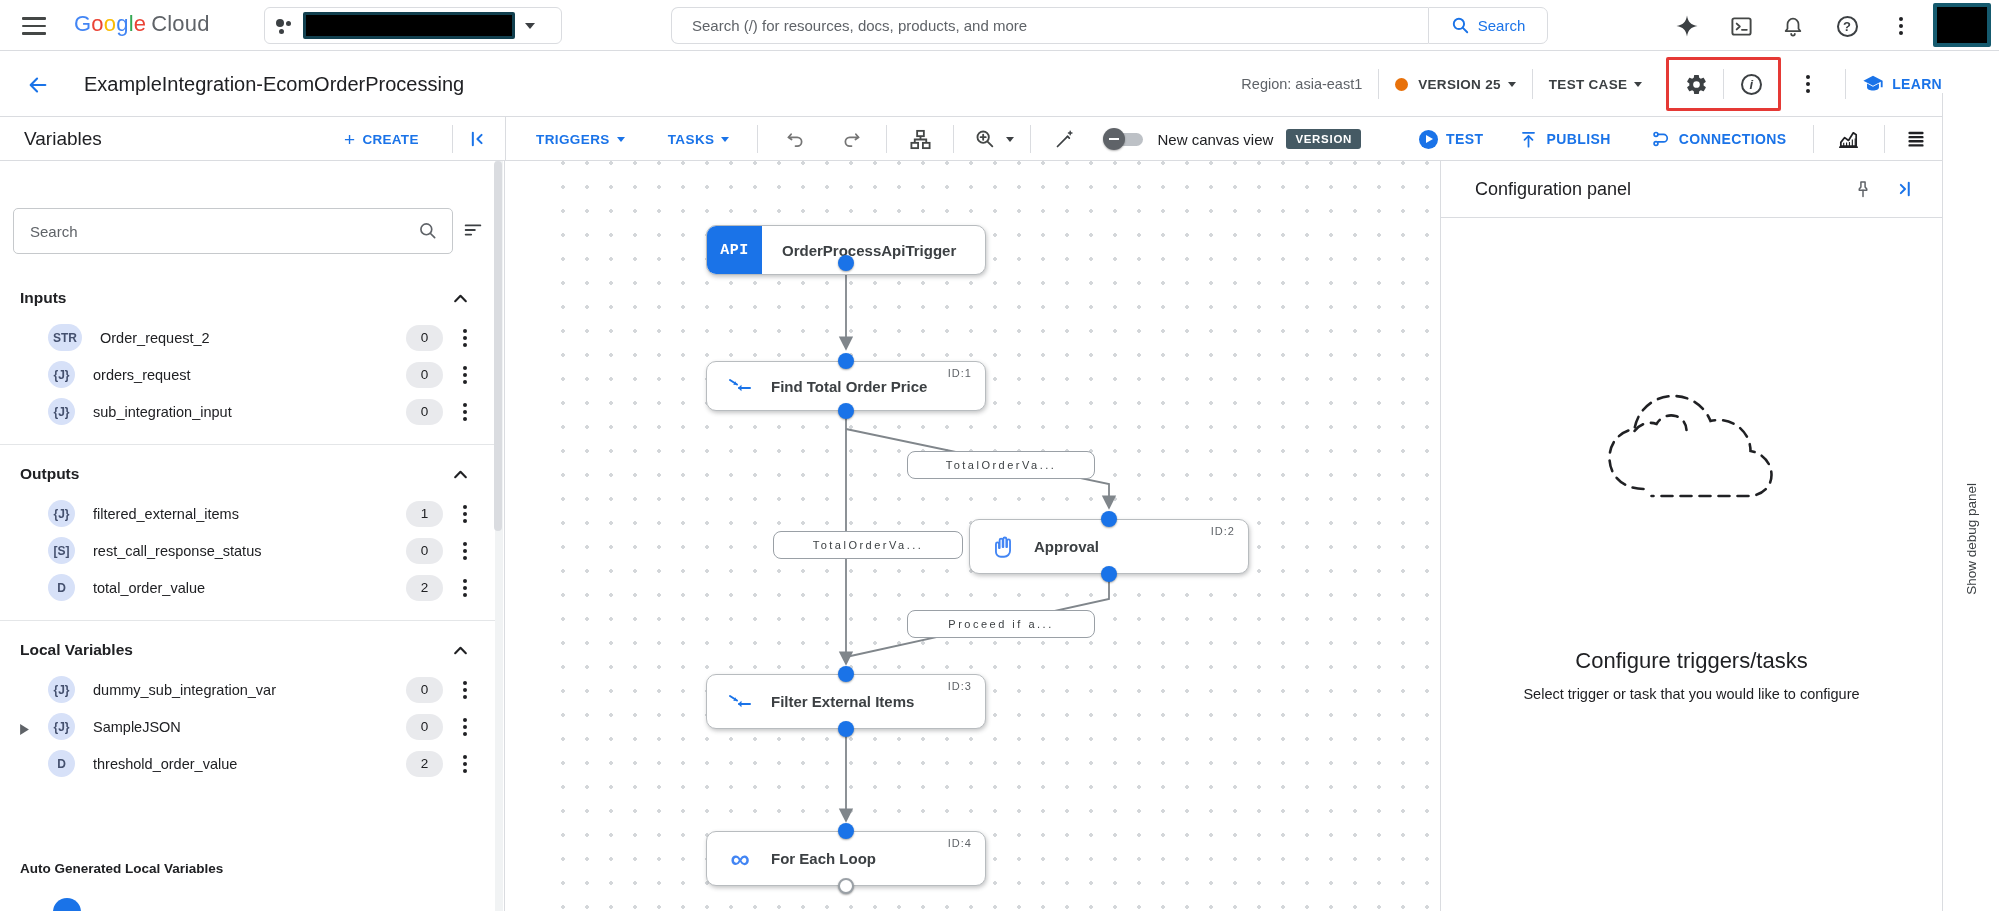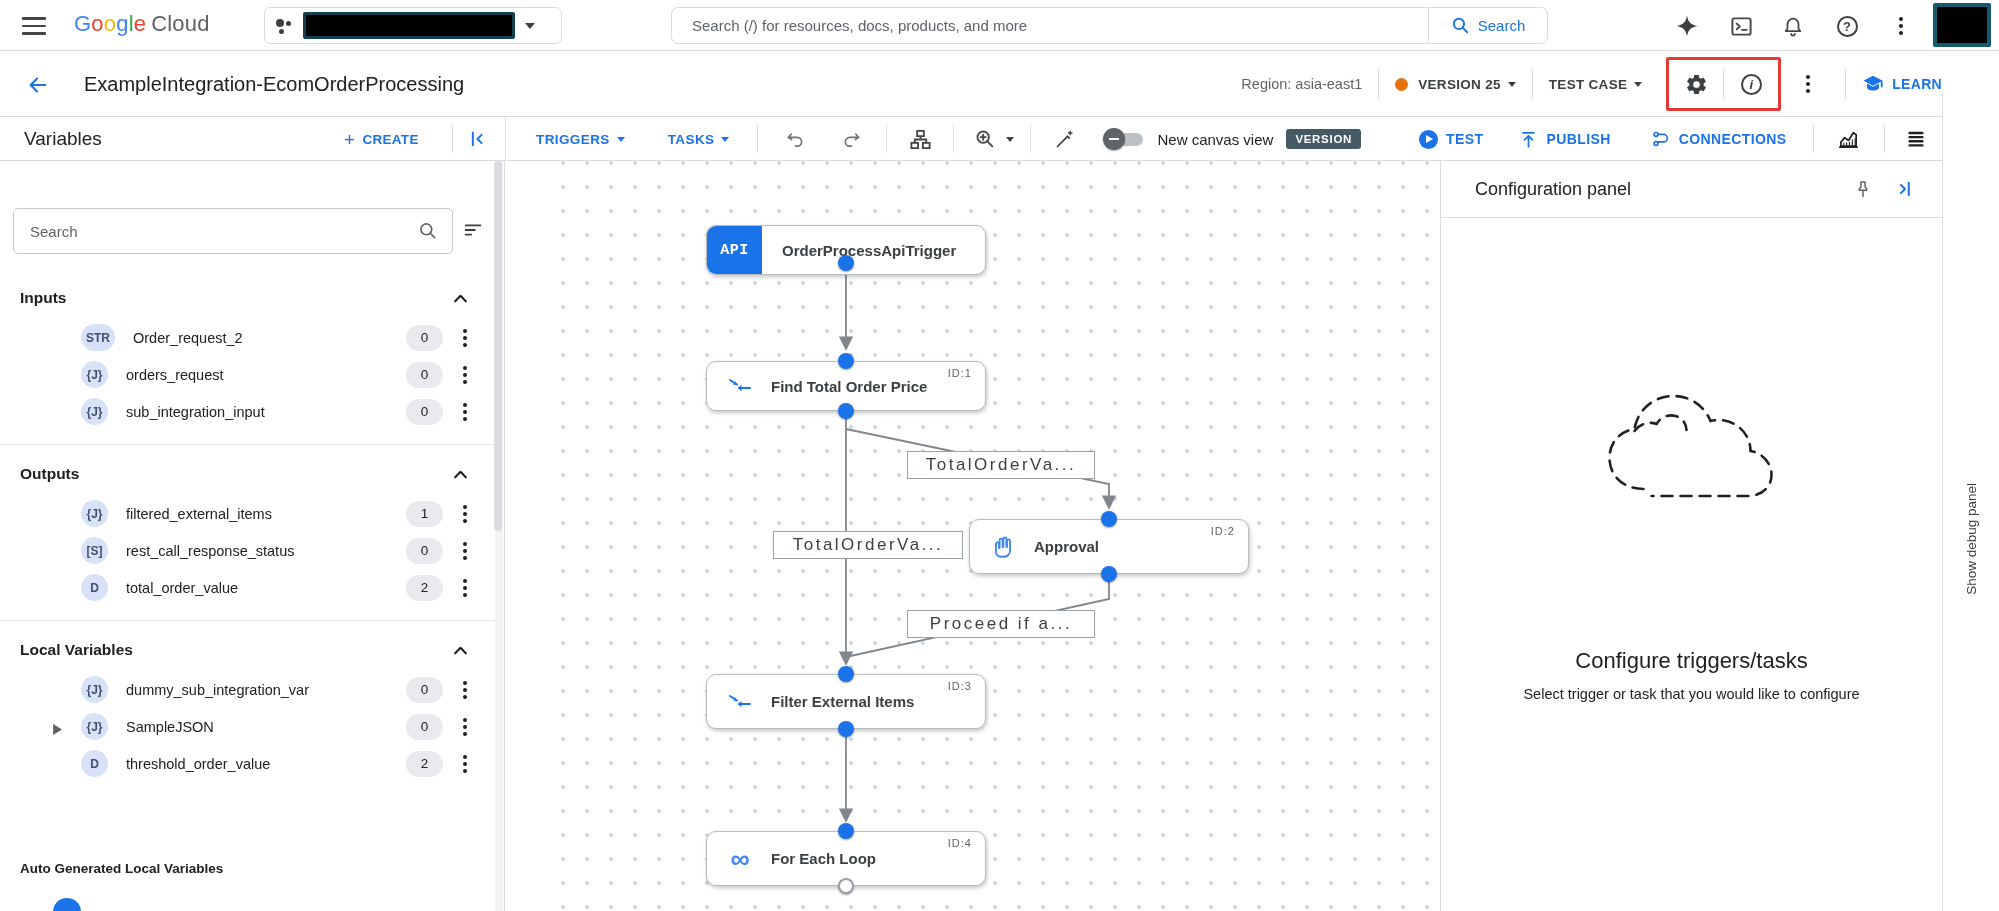--- a/index.html
+++ b/index.html
@@ -65,21 +65,21 @@
   .sidebar { position:absolute; left:0; top:161px; width:505px; height:750px; background:#fff; border-right:1px solid #dadce0; overflow:hidden; }
   .sb-scrolltrack { position:absolute; right:1px; top:0; width:8px; height:750px; background:#f1f3f4; }
   .sb-thumb { position:absolute; right:1px; top:0; width:8px; height:370px; background:#dadce0; border-radius:4px; }
   .sb-search { position:absolute; left:13px; top:47px; width:440px; height:46px; border:1px solid #c6c9cc; border-radius:5px; display:flex; align-items:center; }
   .sb-search input { flex:1; border:none; outline:none; padding:0 16px; font-size:15px; color:#202124; font-family:inherit; background:transparent; }
   .sb-search input::placeholder { color:#5f6368; }
   .sb-sort { position:absolute; left:462px; top:58px; cursor:pointer; }
   .sb-sections { position:absolute; left:0; top:108px; width:497px; }
   .sb-sec-head { display:flex; align-items:center; height:42px; padding:0 28px 0 20px; margin-top:8px; }
   .sb-sec-title { font-size:15.5px; font-weight:700; color:#202124; flex:1; }
-  .var-row { position:relative; display:flex; align-items:center; height:37px; padding-left:48px; padding-right:26px;margin-left:33px; }
+  .var-row { position:relative; display:flex; align-items:center; height:37px; padding-left:48px; padding-right:26px; }
   .expand-arrow { position:absolute; left:20px; top:13px; }
   .vbadge { min-width:27px; height:27px; border-radius:14px; background:#d7e1f8; color:#44506e; font-size:12px; font-weight:700; display:flex; align-items:center; justify-content:center; padding:0 5px; margin-right:18px; }
   .vname { flex:1; font-size:14.5px; color:#202124; white-space:nowrap; }
   .vcount { min-width:37px; height:26px; border-radius:13px; background:#e9eaed; color:#202124; font-size:13.5px; display:flex; align-items:center; justify-content:center; margin-right:16px; }
   .kebab { display:flex; flex-direction:column; gap:3px; cursor:pointer; padding:4px; }
   .kebab i { width:4px; height:4px; border-radius:50%; background:#202124; }
   .sb-divider { height:1px; background:#e4e6e8; margin-top:14px; margin-bottom:6px; }
   .auto-head { position:absolute; left:20px; top:700px; font-size:13.5px; font-weight:700; color:#202124; }
   .partial-badge { position:absolute; left:53px; top:737px; width:28px; height:28px; border-radius:50%; background:#1a73e8; }
 
@@ -88,21 +88,21 @@
   .dotgrid { position:absolute; left:39px; top:0; right:0; bottom:0;
     background-image:radial-gradient(#d4d7da 1.6px, transparent 1.8px);
     background-size:24px 24px; background-position:6px 14px; }
   .edges { position:absolute; left:0; top:0; }
   .node { position:absolute; width:280px; height:55px; background:#fff; border:1px solid #b8bcbf; border-radius:10px; box-shadow:1px 2px 4px rgba(60,64,67,.3); display:flex; align-items:center; z-index:3; }
   .node-id { position:absolute; top:5px; right:13px; font-size:11px; color:#5f6368; letter-spacing:1px; }
   .node-label { font-size:15px; font-weight:700; color:#3c4043; }
   .api-block { width:55px; height:100%; background:#1a73e8; border-radius:9px 0 0 9px; color:#fff; display:flex; align-items:center; justify-content:center; font-family:"Liberation Mono","DejaVu Sans Mono",monospace; font-weight:700; font-size:15px; letter-spacing:.5px; margin-right:20px; }
   .node-ico { margin:0 18px 0 20px; display:flex; align-items:center; justify-content:center; width:26px; }
   .inf { color:#4285f4; font-size:27px; font-weight:700; line-height:20px; }
-  .edge-label { position:absolute; height:28px; background:#fff; border:1px solid #9aa0a6; border-radius:0; display:flex; align-items:center; justify-content:center; font-size:17px; color:#3c4043; letter-spacing:2.5px; z-index:2; white-space:nowrap; }
+  .edge-label { position:absolute; height:28px; background:#fff; border:1px solid #9aa0a6; border-radius:8px; display:flex; align-items:center; justify-content:center; font-size:11px; color:#3c4043; letter-spacing:2.5px; z-index:2; white-space:nowrap; }
   .cdot { position:absolute; width:16px; height:16px; border-radius:50%; background:#1a73e8; transform:translate(-50%,-50%); box-shadow:0 1px 2px rgba(0,0,0,.35); z-index:4; }
   .cdot.open { background:#fff; border:2.5px solid #9aa0a6; }
 
   
   .config { position:absolute; left:1441px; top:161px; width:501px; height:750px; background:#fff; }
   .config-head { position:absolute; left:0; top:0; width:100%; height:57px; border-bottom:1px solid #dadce0; display:flex; align-items:center; }
   .config-title { font-size:18px; color:#202124; margin-left:34px; flex:1; }
   .cloud-illus { position:absolute; left:50%; top:225px; transform:translateX(-50%); }
   .cfg-heading { position:absolute; left:0; top:487px; width:100%; text-align:center; font-size:22px; color:#202124; }
   .cfg-sub { position:absolute; left:0; top:525px; width:100%; text-align:center; font-size:14.5px; color:#202124; }

